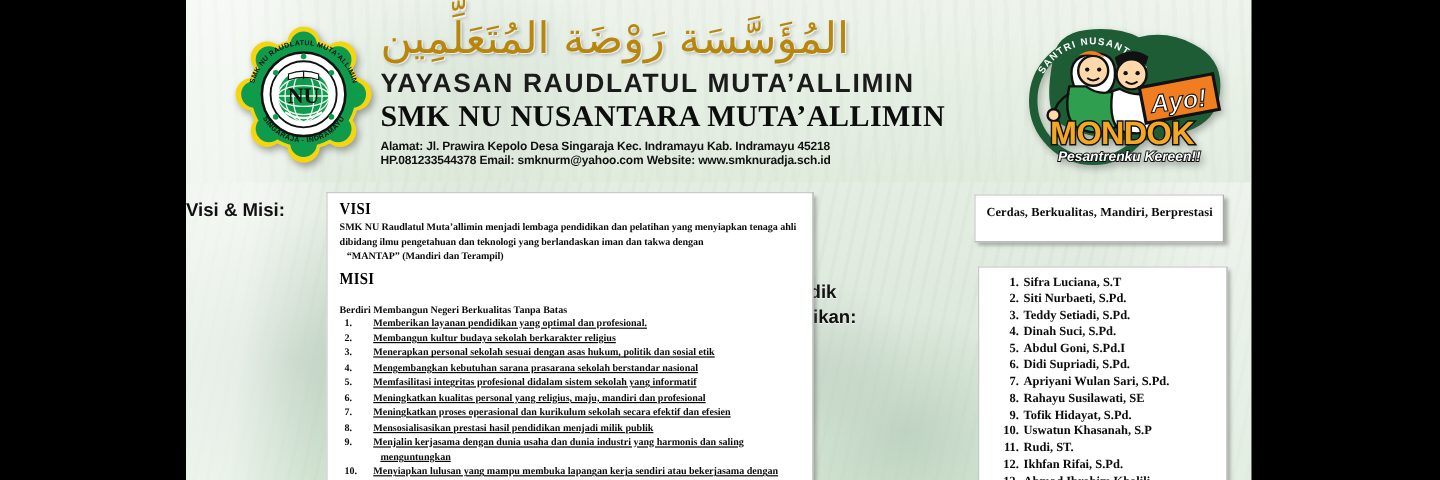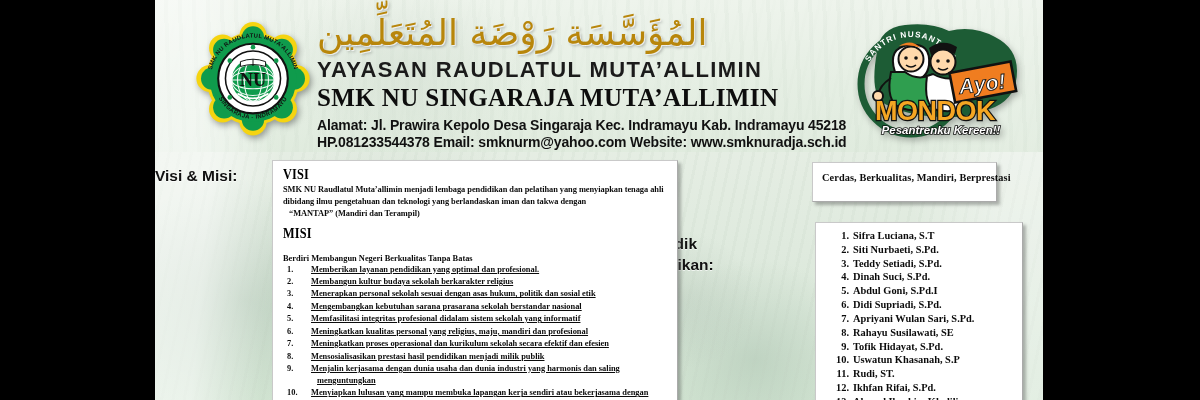--- a/index.html
+++ b/index.html
@@ -82,21 +82,21 @@
   .yayasan {
     font-size: 22px; font-weight: 700; letter-spacing: 1.4px;
     color: #1b1b1b; white-space: nowrap;
   }
   .smk {
     font-family: "Liberation Serif", serif;
     font-size: 25px; font-weight: 700; letter-spacing: .4px;
     color: #0d0d0d; white-space: nowrap; margin-top: 1px;
   }
   .alamat, .kontak {
-    font-size: 14px; font-weight: 700; color: #111;
+    font-size: 10px; font-weight: 700; color: #111;
     white-space: nowrap; letter-spacing: -.15px;
   }
   .alamat { margin-top: 5px; }
   .kontak { margin-top: 1px; }
 
   
   .logo-mondok{
     position:absolute; left: 700px; top: 12px;
     width: 180px; height: 130px;
     filter: drop-shadow(2px 3px 3px rgba(0,0,0,.28));
@@ -123,21 +123,21 @@
     border-bottom: 1px solid #aaaaaa;
     box-shadow: 3px 3px 3px rgba(90,95,90,.45);
   }
 
   #card-visimisi {
     left: 117px; top: 160px; width: 406px; height: 250px;
     padding: 6px 8px 0 10px;
     overflow: hidden;
   }
   #card-motto {
-    left: 657px; top: 162px; width: 185px; height: 40px;
+    left: 657px; top: 162px; width: 208px; height: 40px;
     padding: 9px 6px 0 9px;
   }
   #card-tenaga {
     left: 660px; top: 222px; width: 208px; height: 188px;
     padding: 6px 6px 0 10px;
     overflow: hidden;
   }
 
   .heading {
     font-family: "Liberation Serif", serif;
@@ -308,21 +308,21 @@
           </text>
           <text font-family="'Liberation Sans',sans-serif" font-size="6.1" font-weight="700" fill="#111" letter-spacing=".4">
             <textPath href="#arcBot" startOffset="50%" text-anchor="middle">SINGARAJA - INDRAMAYU</textPath>
           </text>
         </g>
       </svg>
 
       <div class="header-text">
         <div class="arabic">المُؤَسَّسَة رَوْضَة المُتَعَلِّمِين</div>
         <div class="yayasan">YAYASAN RAUDLATUL MUTA’ALLIMIN</div>
-        <div class="smk">SMK NU SINGARAJA MUTA’ALLIMIN</div>
+        <div class="smk">SMK NU NUSANTARA MUTA’ALLIMIN</div>
         <div class="alamat">Alamat: Jl. Prawira Kepolo Desa Singaraja Kec. Indramayu Kab. Indramayu 45218</div>
         <div class="kontak">HP.081233544378 Email: smknurm@yahoo.com Website: www.smknuradja.sch.id</div>
       </div>
 
       <svg class="logo-mondok" viewBox="0 0 180 130">
         <defs>
           <path id="ringPath" d="M 56,72 m -47,0 a 47,47 0 1 1 94,0" fill="none"></path>
         </defs>
 
         <path d="M22,40 q2,-24 28,-27 q26,-3 44,6 q24,-6 46,6 q22,11 22,34 q0,26 -22,36 q-26,12 -56,10 q-34,-2 -54,-13 q-16,-9 -8,-52 z" fill="#1d5c35"></path>

